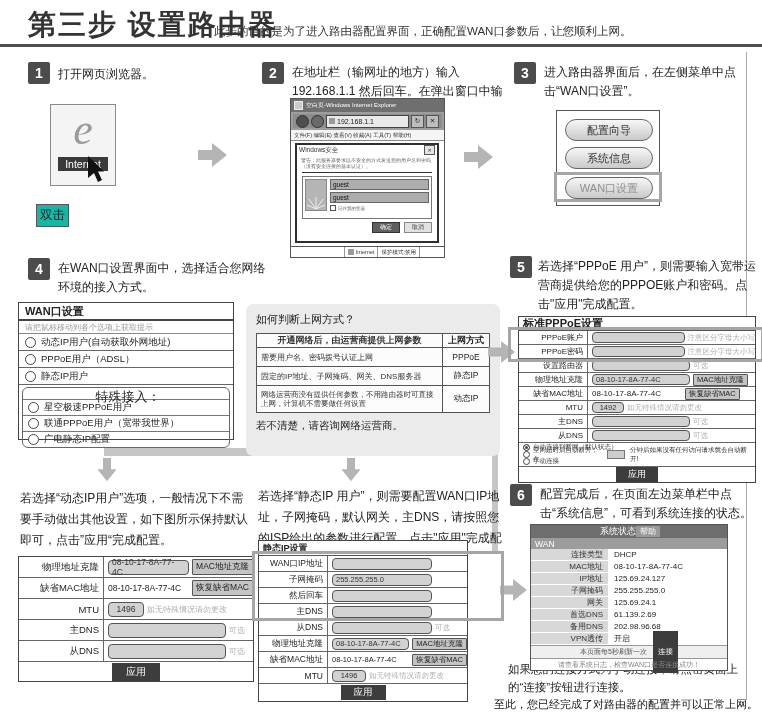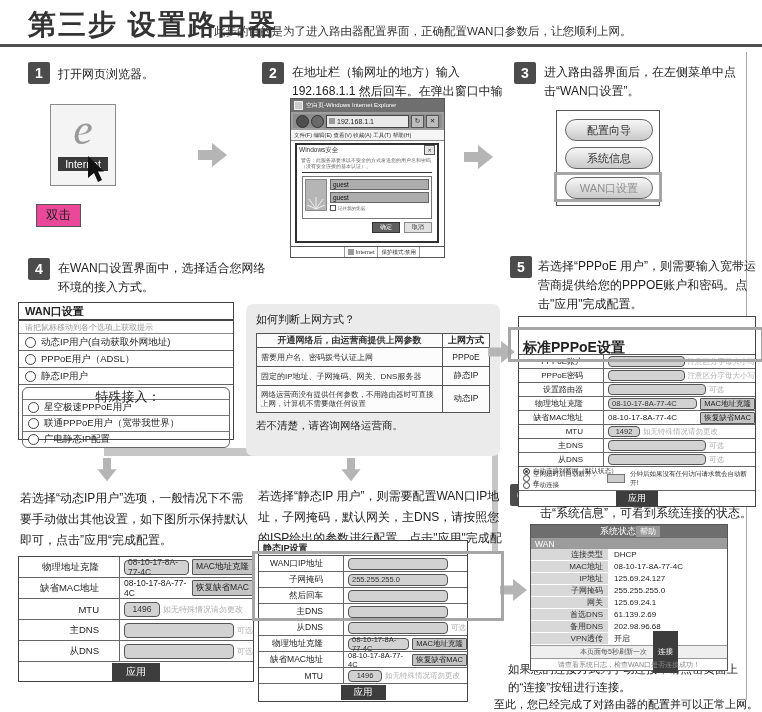--- a/index.html
+++ b/index.html
@@ -13,21 +13,21 @@
   .vline{background:#aaa;}
   
   .badge{width:22px;height:22px;background:#4c4c4c;color:#fff;font-weight:bold;font-size:14px;
          display:flex;align-items:center;justify-content:center;border-radius:2px;}
   .stext{font-size:12px;line-height:19px;color:#222;}
   .ptext{font-size:12px;line-height:21px;color:#222;}
   
   .iebox{border:1px solid #8a8a8a;background:#f4f4f4;display:flex;flex-direction:column;align-items:center;}
   .eglyph{font-family:"Liberation Serif",serif;font-size:44px;font-style:italic;color:#9a9a9a;line-height:50px;position:relative;}
   .ielabel{background:#3a3a3a;color:#fff;font-size:10.5px;padding:1px 7px;margin-top:2px;}
-  .dblbox{border:1px solid #555;padding:2px 9px;font-size:12.5px;background:#ec4899;}
+  .dblbox{border:1px solid #555;padding:2px 3px;font-size:12.5px;background:#14b8a6;}
   
   .menubox{border:1px solid #555;background:#fff;}
   .pill{width:86px;height:20px;border:1px solid #666;border-radius:11px;
         background:linear-gradient(#f7f7f7,#c9c9c9);display:flex;align-items:center;justify-content:center;
         font-size:11px;color:#333;}
   .pill.dim{color:#909090;}
   .emph{position:absolute;border:3px solid #a6a6a6;pointer-events:none;z-index:6;}
   
   .wanpanel{border:1px solid #444;background:#fff;font-size:9.5px;}
   .wanhead{font-size:11px;font-weight:bold;height:16px;display:flex;align-items:center;padding-left:6px;border-bottom:2px solid #444;}
@@ -48,30 +48,30 @@
   .jdesc{flex:1;padding:0 4px;font-size:8px;color:#333;display:flex;align-items:center;}
   .jmode{width:46px;border-left:1px solid #555;display:flex;align-items:center;justify-content:center;font-size:8.5px;}
   .jhead .jdesc{font-size:9px;font-weight:bold;justify-content:center;}
   .jhead .jmode{font-size:9px;font-weight:bold;}
   .jfooter{font-size:10.5px;margin-top:6px;}
   
   .form{border:1px solid #444;background:#fff;}
   .ftitle{font-weight:bold;display:flex;align-items:center;padding-left:4px;border-bottom:1px solid #555;}
   .frow{display:flex;align-items:center;border-bottom:1px solid #666;}
   .flabel{align-self:stretch;display:flex;align-items:center;justify-content:flex-end;
-          padding-right:20px;border-right:1px solid #666;flex:none;color:#222;}
+          padding-right:4px;border-right:1px solid #666;flex:none;color:#222;}
   .fbody{display:flex;align-items:center;gap:3px;padding-left:4px;flex:1;min-width:0;}
   .field{background:#d2d2d2;border:1px solid #555;border-radius:4px;display:flex;align-items:center;padding:0 3px;color:#333;}
   .note{color:#b0b0b0;white-space:nowrap;}
   .gbtn{background:#c4c4c4;border:1px solid #555;border-radius:1px;padding:0 3px;color:#222;white-space:nowrap;}
   .applyrow{display:flex;align-items:center;justify-content:center;}
   .applybtn{background:#3d3d3d;color:#fff;font-size:10px;padding:2px 14px;}
   .inlinebox{width:16px;height:7px;background:#ccc;border:1px solid #777;display:inline-block;margin:0 2px;flex:none;}
   
-  .pppoe .ftitle{height:13px;font-size:14px;margin-top:24px;}
+  .pppoe .ftitle{height:13px;font-size:11px;}
   .pppoe .frow{height:13px;font-size:8px;}
   .pppoe .flabel{width:64px;}
   .pppoe .field{width:90px;height:9px;font-size:7.5px;}
   .pppoe .field.small{width:24px;justify-content:center;}
   .pppoe .note{font-size:7.5px;}
   .pppoe .gbtn{font-size:7.5px;}
   .pppoe .applybtn{font-size:9px;padding:1px 12px;}
   .radarea{padding:1px 4px;font-size:6.5px;color:#333;border-bottom:1px solid #666;}
   .radline{display:flex;align-items:center;gap:3px;height:7px;}
   .rdot.tiny{width:5px;height:5px;border-width:1px;}

